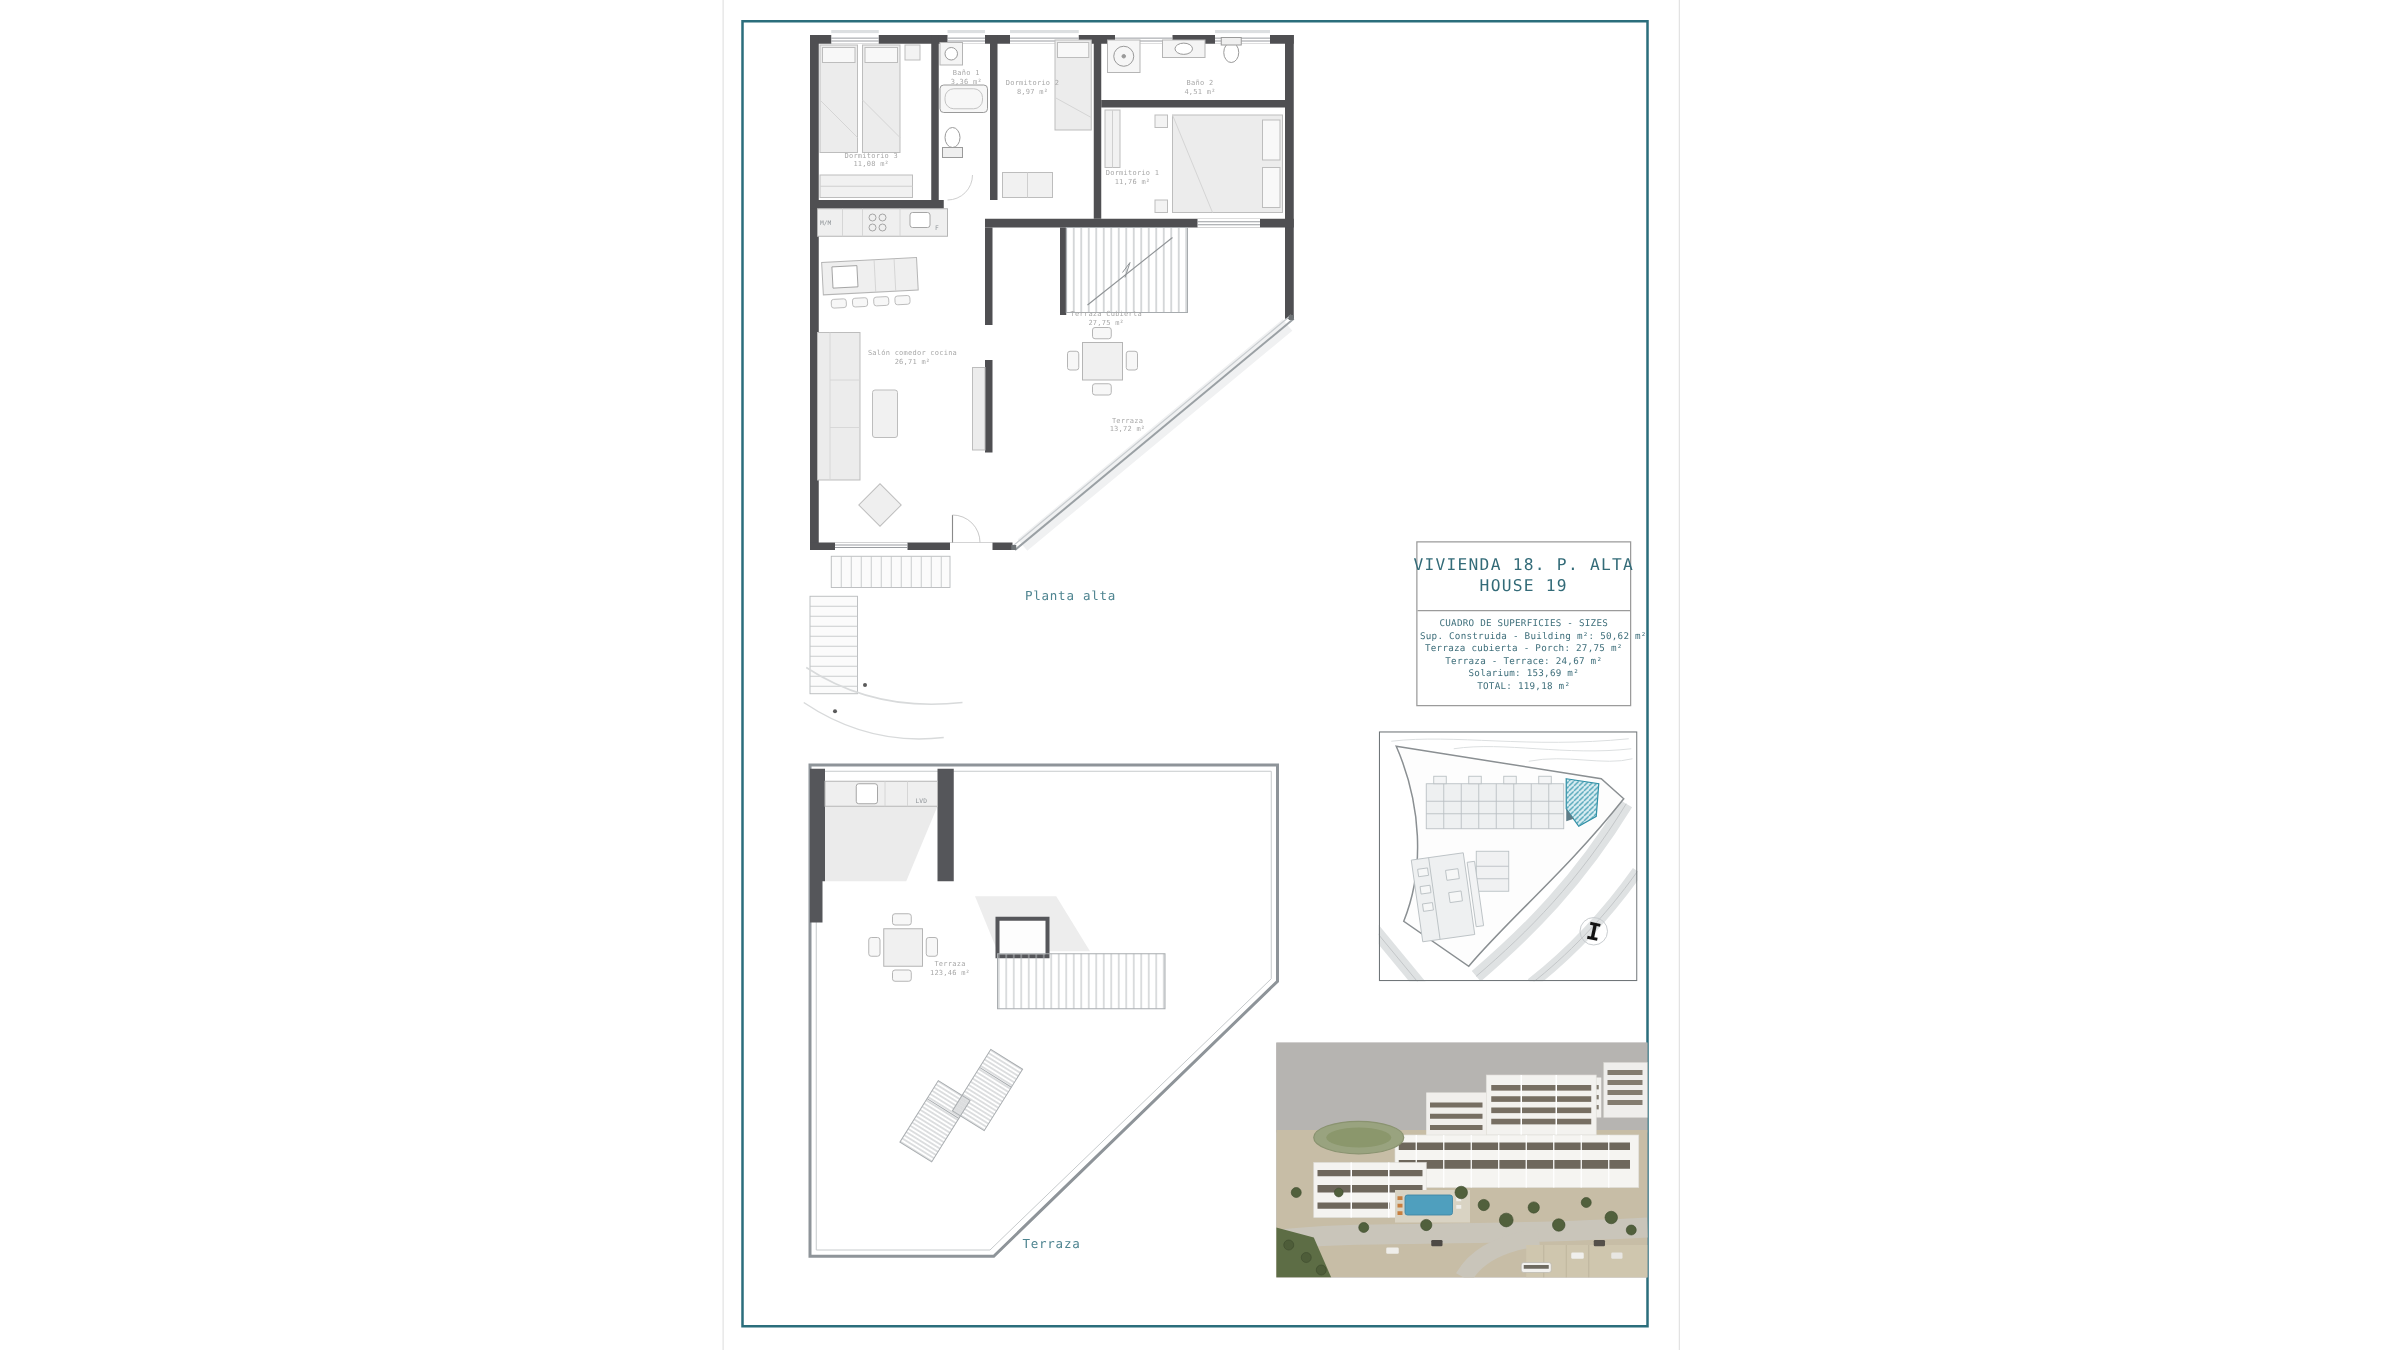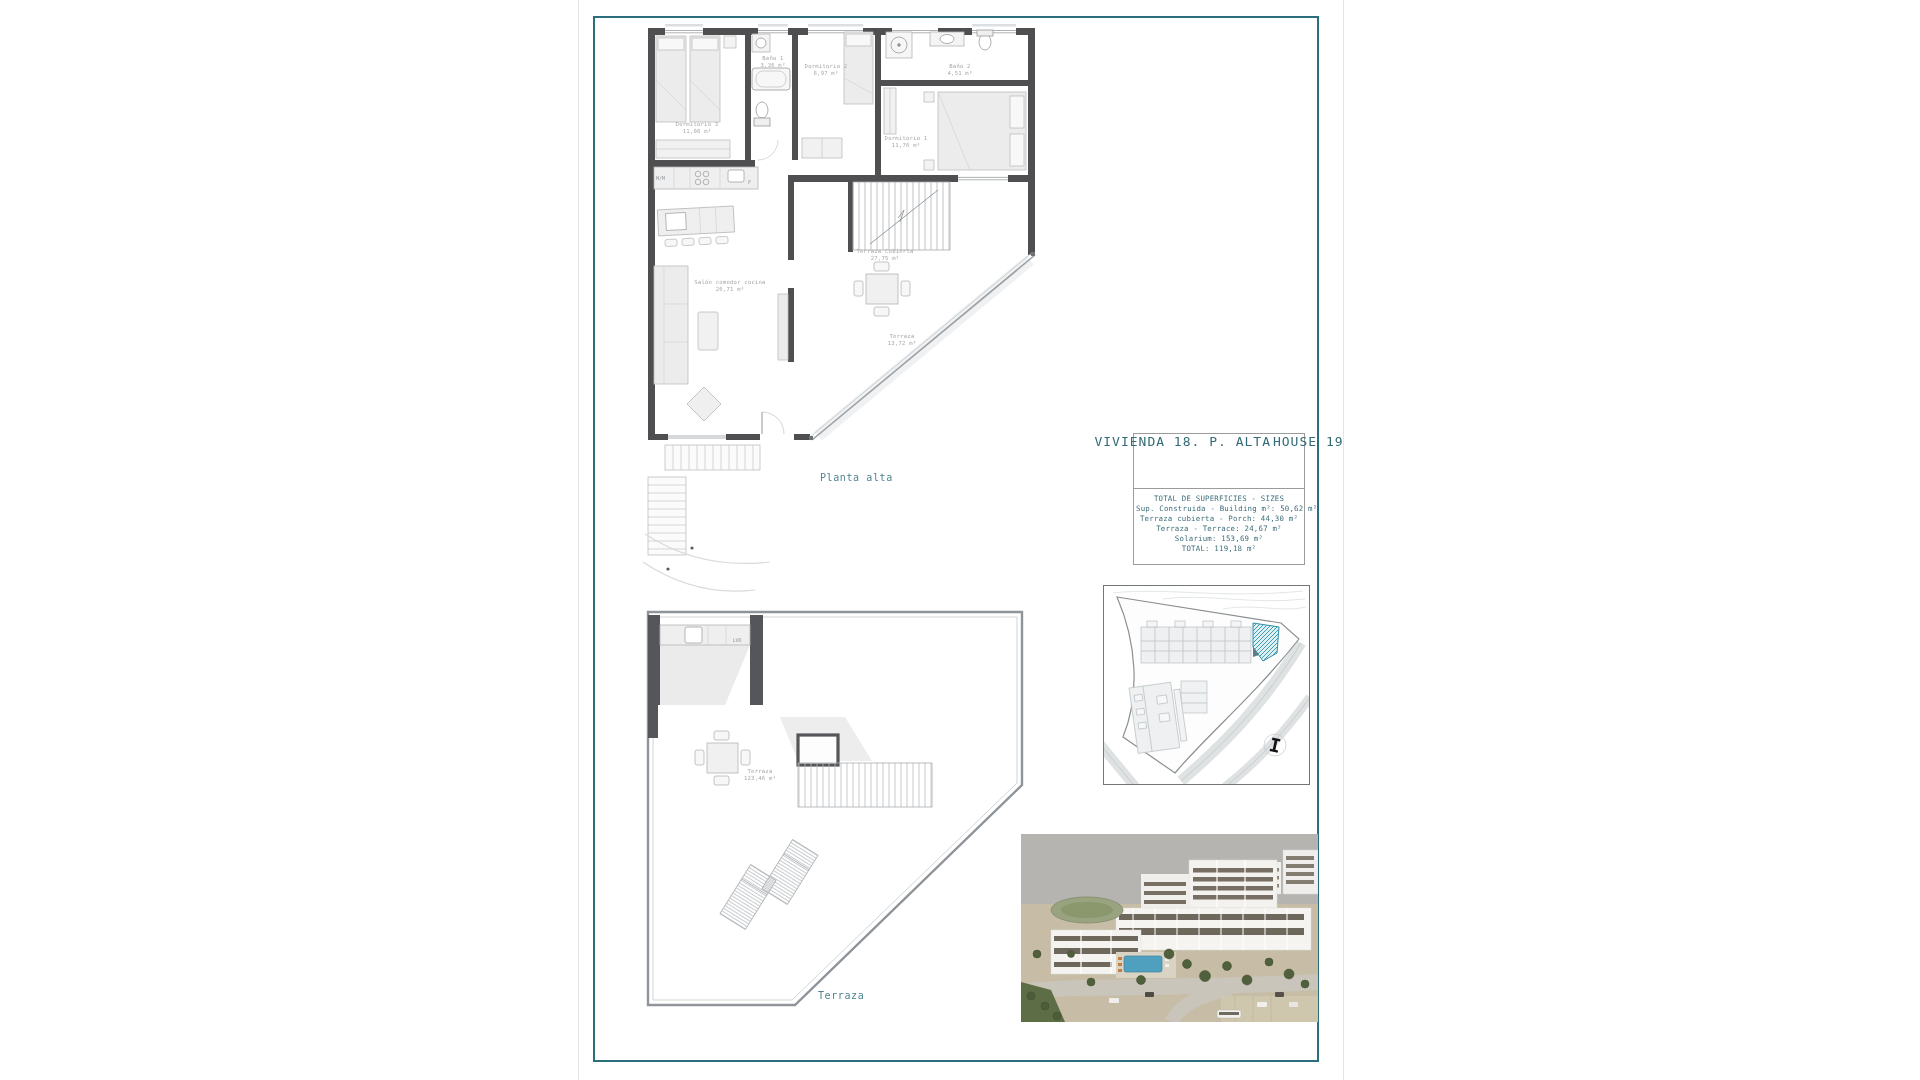--- a/index.html
+++ b/index.html
@@ -8,22 +8,22 @@
   .abs{position:absolute;}
   .paper{position:absolute;left:578px;top:0;width:764px;height:1080px;background:#ffffff;
          border-left:1px solid #e3e3e3;border-right:1px solid #e3e3e3;}
   .frame{position:absolute;left:593px;top:16px;width:726px;height:1046px;
          border:2px solid #2b6e7c;box-sizing:border-box;}
   .floor-label{position:absolute;color:#4e8490;font-size:10px;letter-spacing:.6px;
                width:140px;text-align:left;}
   
   .title-block{position:absolute;left:1133px;top:433px;width:172px;height:132px;
                border:1px solid #9b9b9b;box-sizing:border-box;background:#fff;}
-  .tb-head{height:54px;border-bottom:1px solid #9b9b9b;display:flex;flex-direction:row;
-           justify-content:center;align-items:flex-start;gap:2px;}
+  .tb-head{height:54px;border-bottom:1px solid #9b9b9b;display:flex;flex-direction:column;
+           justify-content:center;align-items:center;gap:2px;}
   .tb-line1,.tb-line2{color:#336b78;font-size:13px;letter-spacing:1px;white-space:nowrap;}
   .tb-table{padding:5px 2px 0 2px;text-align:center;}
   .tb-title{color:#40707c;font-size:7.4px;line-height:10px;letter-spacing:.2px;white-space:nowrap;}
   .tb-row{color:#40707c;font-size:7.4px;line-height:10px;letter-spacing:.2px;white-space:nowrap;}
   .site-box{position:absolute;left:1103px;top:585px;width:207px;height:200px;background:#fff;}
   .render-box{position:absolute;left:1021px;top:834px;width:297px;height:188px;background:#b6b4b1;}
   svg text{font-family:"DejaVu Sans Mono", monospace;}
   .room-name,.room-area{fill:#a8a8a8;font-size:5.6px;letter-spacing:.2px;}
   .appl{fill:#8f9498;font-size:5px;}
 </style>
@@ -328,23 +328,23 @@
   </svg>
 
   <div class="floor-label" style="left:818px;top:990px">Terraza</div>
 
   <div class="title-block">
     <div class="tb-head">
       <div class="tb-line1">VIVIENDA 18. P. ALTA</div>
       <div class="tb-line2">HOUSE 19</div>
     </div>
     <div class="tb-table">
-      <div class="tb-title">TOTAL DE SUPERFICIES  - SIZES</div>
+      <div class="tb-title">CUADRO DE SUPERFICIES  - SIZES</div>
       <div class="tb-row">Sup. Construida  - Building m²: 50,62 m²</div>
-      <div class="tb-row">Terraza cubierta  - Porch: 44,30 m²</div>
+      <div class="tb-row">Terraza cubierta  - Porch: 27,75 m²</div>
       <div class="tb-row">Terraza - Terrace: 24,67 m²</div>
       <div class="tb-row">Solarium:  153,69 m²</div>
       <div class="tb-row">TOTAL:  119,18 m²</div>
     </div>
   </div>
 
   <div class="site-box">
     <svg width="207" height="200" viewBox="0 0 207 200">
       <defs>
         <pattern id="tealHatch" width="4" height="4" patternUnits="userSpaceOnUse">

